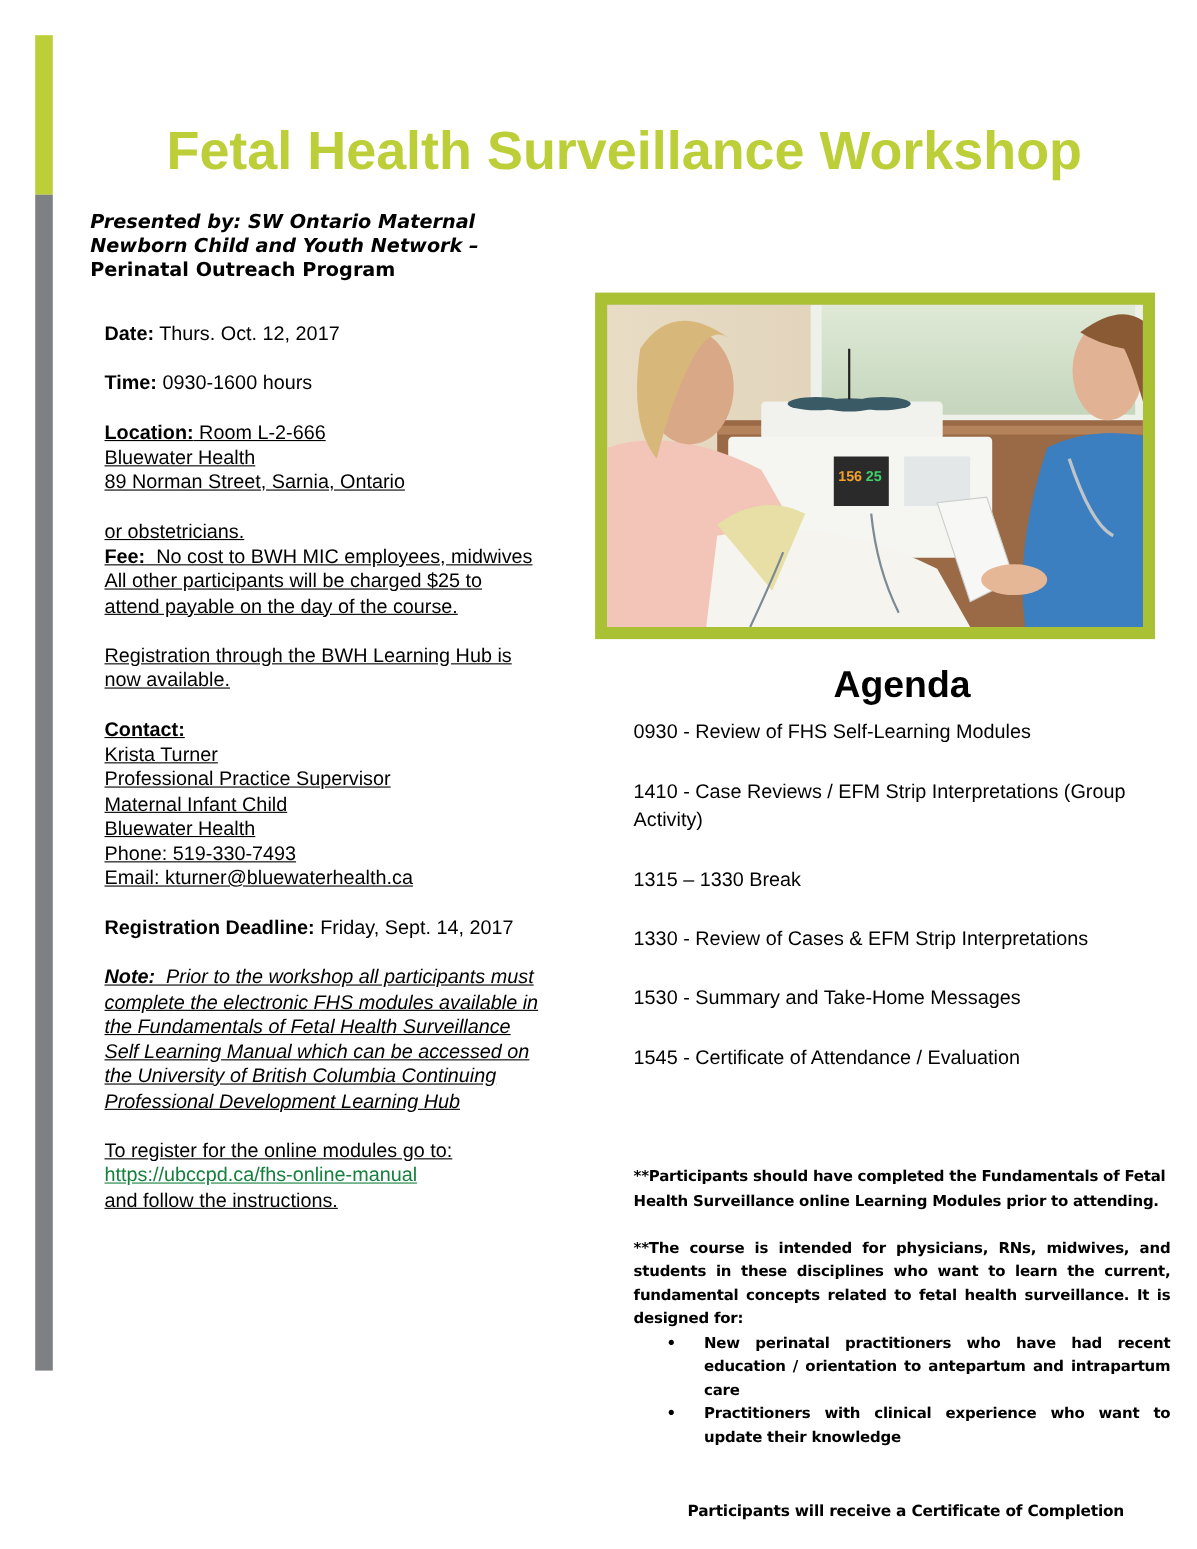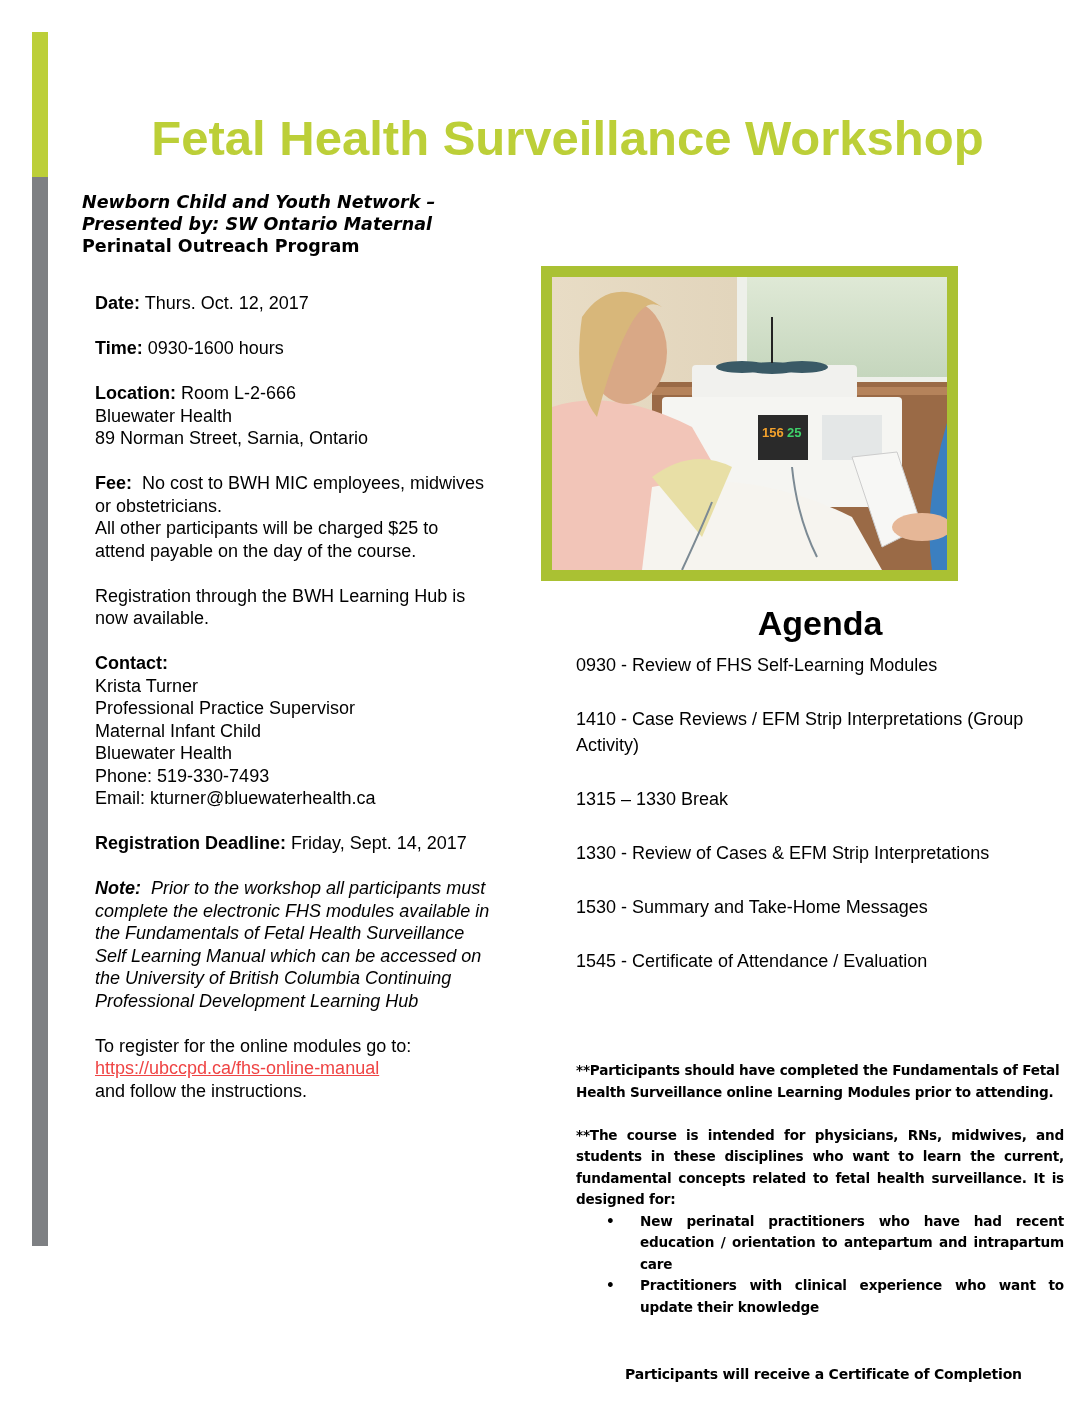--- a/index.html
+++ b/index.html
@@ -13,27 +13,27 @@
            font-family: "Liberation Sans", sans-serif; font-weight: bold; font-size: 49px;
            color: #bccf38; margin: 0; letter-spacing: 0px; white-space: nowrap; }
 
   .presenter { position: absolute; left: 82px; top: 191px; font-family: "DejaVu Sans", sans-serif;
                font-size: 17.5px; line-height: 22px; font-weight: bold; }
   .presenter .it { font-style: italic; font-weight: bold; display: block; white-space: nowrap; }
   .presenter .rg { display: block; white-space: nowrap; }
 
   .left-col { position: absolute; left: 95px; top: 292px; width: 440px; font-size: 18px; line-height: 22.5px; }
   .left-col p { margin: 0 0 22.5px 0; }
-  .left-col .line { display: block; white-space: nowrap; }
+  .left-col .line { display: block; white-space: nowrap; text-decoration: underline; }
   .left-col b { font-weight: bold; }
   .note-block { font-style: italic; }
-  .link { color: #ef4444; text-decoration: underline; cursor: pointer; }
+  .link { color: #15803d; text-decoration: underline; cursor: pointer; }
   .bold-block { font-weight: bold; }
 
-  .photo-frame { position: absolute; left: 541px; top: 266px; width: 417px; height: 315px;
+  .photo-frame { position: absolute; left: 541px; top: 266px; width: 509px; height: 315px;
                  background: #aac133; box-sizing: border-box; padding: 11px; }
   .photo { width: 100%; height: 100%; position: relative; overflow: hidden; background: #d9d2c3; }
 
   .agenda-title { position: absolute; left: 560px; width: 520px; top: 604px; text-align: center;
                   font-size: 34px; font-weight: bold; margin: 0; }
   .agenda-list { position: absolute; left: 576px; top: 652px; width: 495px; font-size: 18px; line-height: 26px; margin: 0; padding: 0; list-style: none; }
   .agenda-list li { margin: 0 0 28px 0; }
 
   .notes { position: absolute; left: 576px; top: 1060px; width: 488px; font-family: "DejaVu Sans", sans-serif;
            font-size: 13.6px; line-height: 21.5px; font-weight: bold; letter-spacing: -0.2px; }
@@ -47,40 +47,40 @@
 </style>
 </head>
 <body>
 
 <div class="side-bar-green"></div>
 <div class="side-bar-gray"></div>
 
 <h1 class="title">Fetal Health Surveillance Workshop</h1>
 
 <div class="presenter">
+  <span class="it">Presented by:  SW Ontario Maternal</span>
   <span class="it">Newborn Child and Youth Network –</span>
-  <span class="it">Presented by:  SW Ontario Maternal</span>
   <span class="rg">Perinatal Outreach Program</span>
 </div>
 
 <div class="left-col">
   <p>
     <b>Date:</b><span> Thurs. Oct. 12, 2017</span>
   </p>
   <p>
     <b>Time:</b><span> 0930-1600 hours</span>
   </p>
   <p>
     <span class="line"><b>Location:</b><span> Room L-2-666</span></span>
     <span class="line">Bluewater Health</span>
     <span class="line">89 Norman Street, Sarnia, Ontario</span>
   </p>
   <p>
+    <span class="line">or obstetricians.</span>
     <span class="line"><b>Fee:</b><span style="white-space:pre">  No cost to BWH MIC employees, midwives</span></span>
-    <span class="line">or obstetricians.</span>
     <span class="line">All other participants will be charged $25 to</span>
     <span class="line">attend payable on the day of the course.</span>
   </p>
   <p>
     <span class="line">Registration through the BWH Learning Hub is</span>
     <span class="line">now available.</span>
   </p>
   <p>
     <b class="line">Contact:</b>
     <span class="line">Krista Turner</span>

